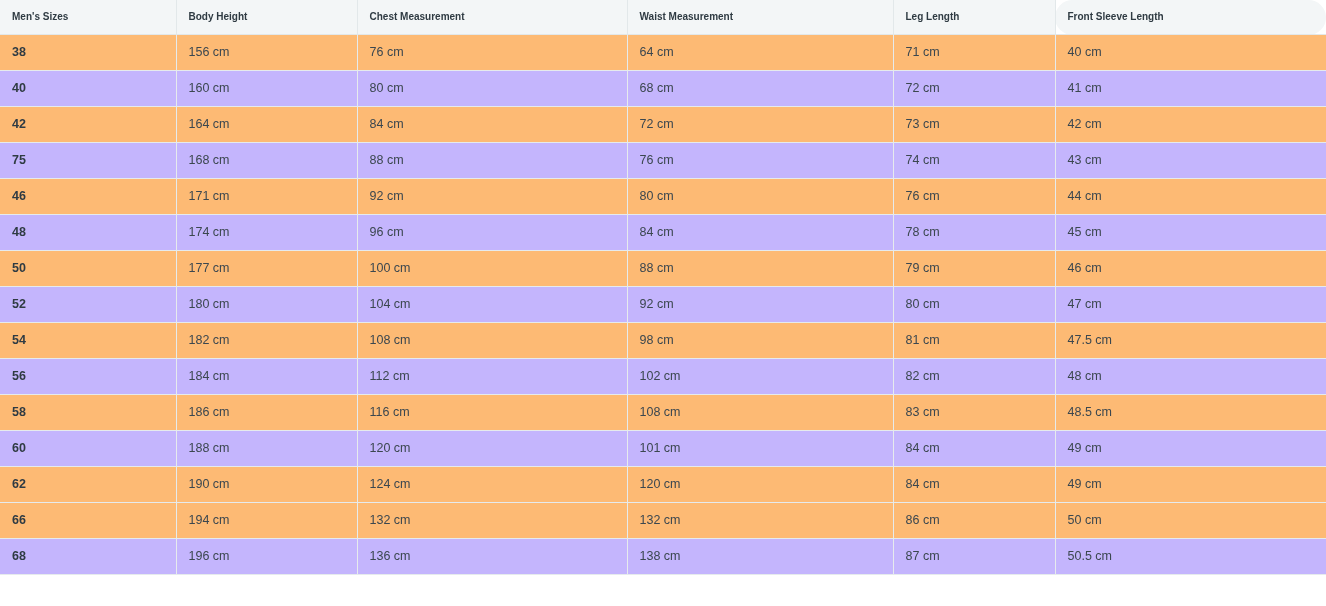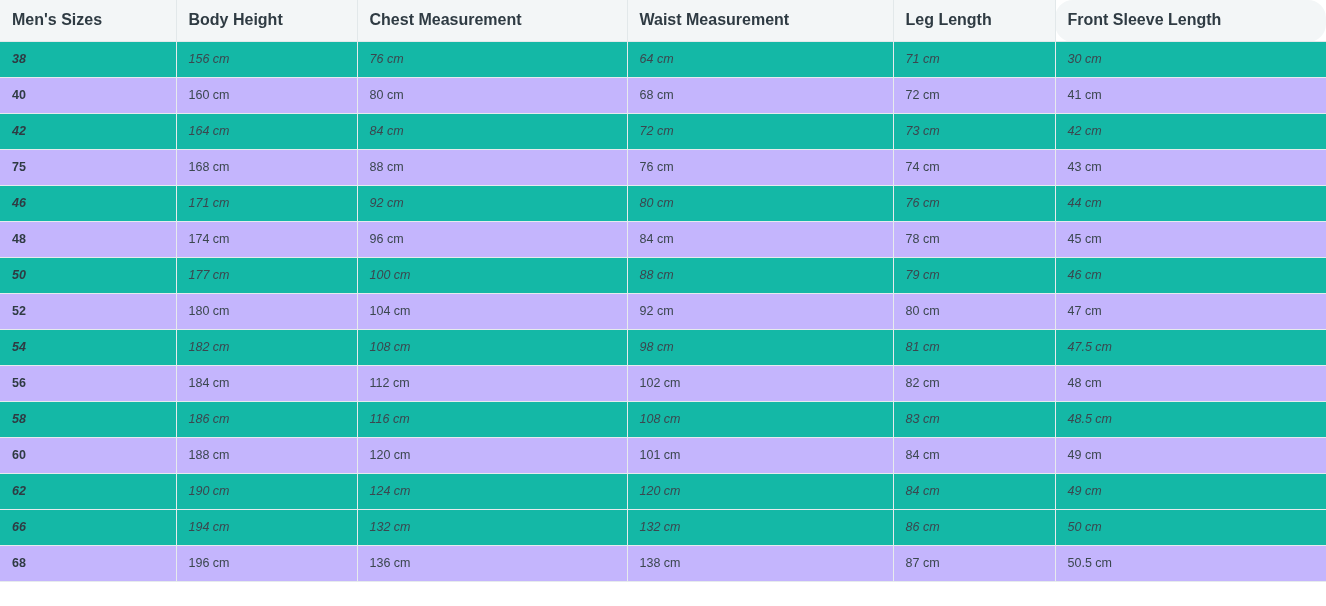--- a/index.html
+++ b/index.html
@@ -23,21 +23,21 @@
   table.size-table col.c0 { width: 176px; }
   table.size-table col.c1 { width: 181px; }
   table.size-table col.c2 { width: 270px; }
   table.size-table col.c3 { width: 266px; }
   table.size-table col.c4 { width: 162px; }
   table.size-table col.c5 { width: 271px; }
 
   thead th {
     text-align: left;
     font-weight: bold;
-    font-size: 16px;
+    font-size: 10px;
     color: #2f3b43;
     background: #f3f6f7;
     padding: 11px 12px 12px 12px;
     border-bottom: 1px solid #e2e8ea;
     border-right: 1px solid #e2e8ea;
     white-space: nowrap;
   }
   thead th:last-child { border-right: none; border-radius: 18px; }
 
   tbody td {
@@ -46,21 +46,21 @@
     border-right: 1px solid #e6ebed;
     color: #3b474f;
     white-space: nowrap;
     vertical-align: middle;
   }
   tbody td:last-child { border-right: none; }
   tbody td.size-cell {
     font-weight: bold;
     color: #2f3b43;
   }
-  tbody tr.odd td { background: #14b8a6; font-style: italic; }
+  tbody tr.odd td { background: #fdba74; }
   tbody tr.even td { background: #c4b5fd; }
 </style>
 </head>
 <body>
 
 <table class="size-table">
   <colgroup>
     <col class="c0">
       <col class="c1">
       <col class="c2">
@@ -78,21 +78,21 @@
         <th>Front Sleeve Length</th>
       </tr>
   </thead>
   <tbody id="table-body">
       <tr class="odd">
         <td class="size-cell">38</td>
         <td>156 cm</td>
         <td>76 cm</td>
         <td>64 cm</td>
         <td>71 cm</td>
-        <td>30 cm</td>
+        <td>40 cm</td>
       </tr>
       <tr class="even">
         <td class="size-cell">40</td>
         <td>160 cm</td>
         <td>80 cm</td>
         <td>68 cm</td>
         <td>72 cm</td>
         <td>41 cm</td>
       </tr>
       <tr class="odd">

